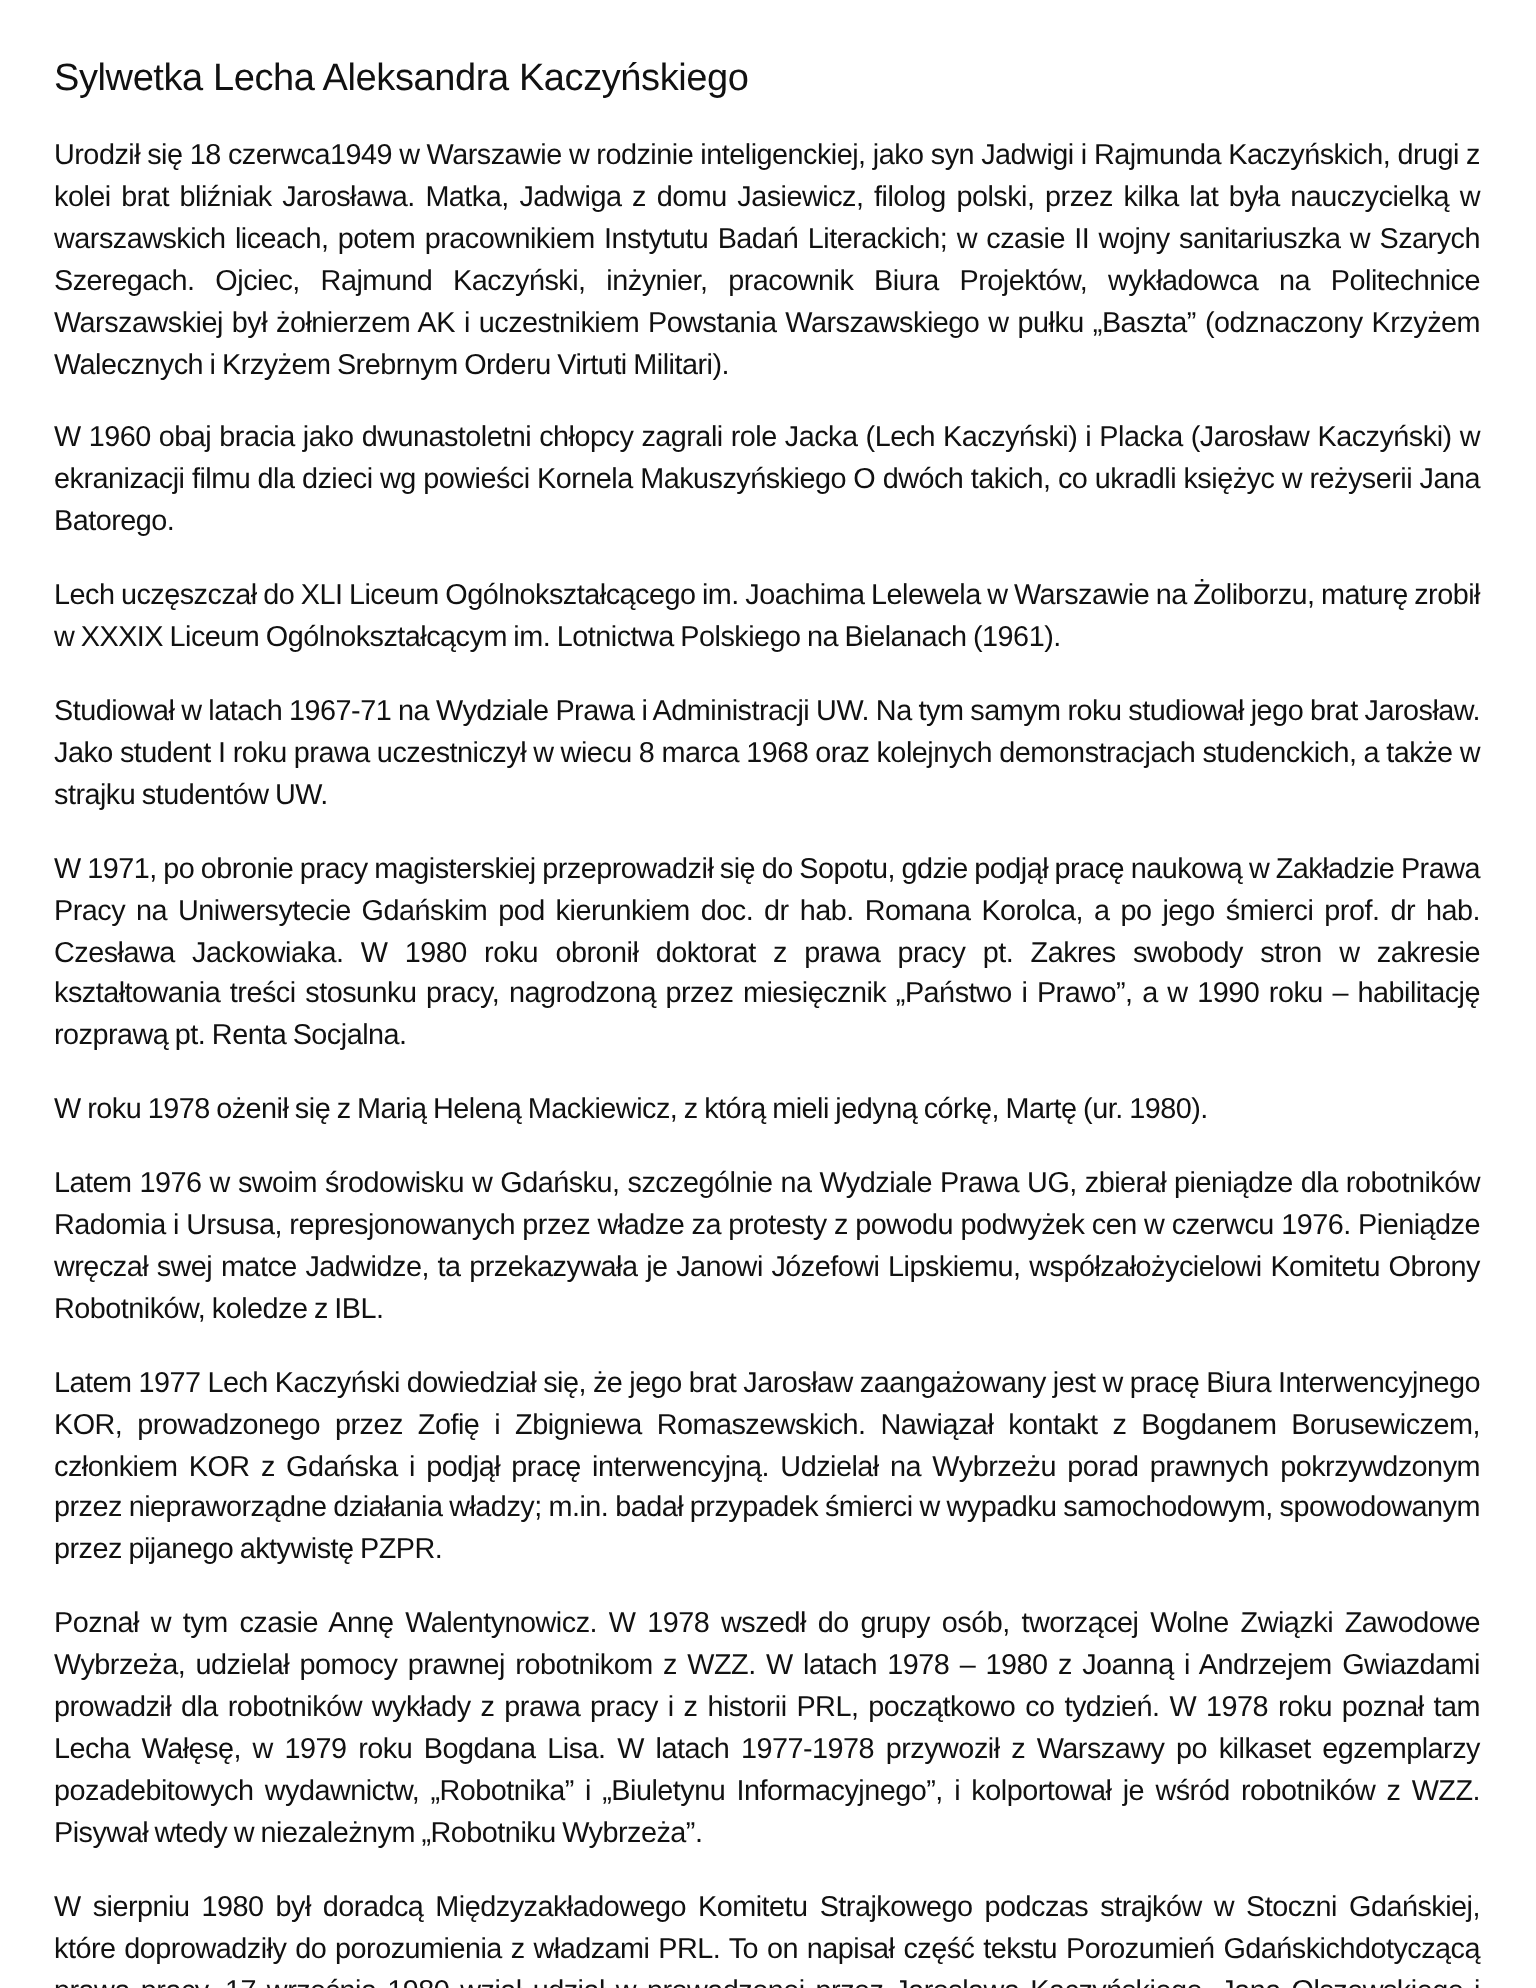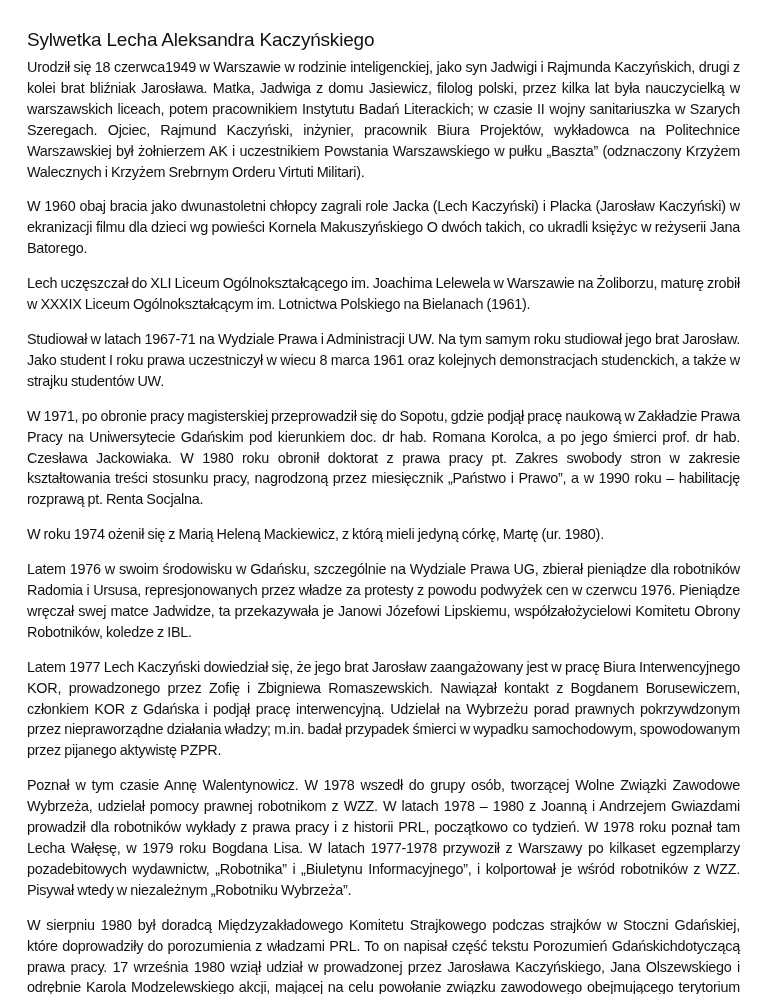--- a/index.html
+++ b/index.html
@@ -7,33 +7,33 @@
   .page {
     position: absolute; left: 27px; top: 28px; width: 713px;
     color: #111111;
     font-family: "Liberation Sans", sans-serif;
   }
   .title {
     font-size: 19px; line-height: 24px; margin: 0 0 1px 0; font-weight: normal;
     letter-spacing: -0.2px;
   }
   .para {
-    font-size: 14.4px; line-height: 20.9px; margin: 5px 0 14px 0;
+    font-size: 14.4px; line-height: 20.9px; margin: 16px 0 14px 0;
     text-align: justify; letter-spacing: -0.25px; word-spacing: -0.5px;
     hyphens: manual;
   }
 </style>
 </head>
 <body>
 
 <div class="page">
   <h1 class="title">Sylwetka Lecha Aleksandra Kaczyńskiego</h1>
   <p class="para">Urodził się 18 czerwca1949 w Warszawie w rodzinie inteligenckiej, jako syn Jadwigi  i Rajmunda Ka­czyńskich, drugi z kolei brat bliźniak Jarosława. Matka, Jadwiga z domu Jasiewicz, filolog polski, przez kilka lat była nauczycielką w warszawskich liceach, potem pracownikiem Instytutu Badań Literackich; w czasie II wojny sanitariuszka w Szarych Szeregach. Ojciec, Rajmund Kaczyński, inżynier, pracownik Biura Projektów, wykładowca na Politechnice Warszawskiej był żołnierzem AK i uczestnikiem Powsta­nia Warszawskiego w pułku „Baszta” (odznaczony Krzyżem Walecznych i Krzyżem Srebrnym Orderu Virtuti Militari).</p>
   <p class="para">W 1960 obaj bracia jako dwunastoletni chłopcy zagrali role Jacka (Lech Kaczyński) i Placka (Jarosław Kaczyński) w ekranizacji filmu dla dzieci wg powieści Kornela Makuszyńskiego O dwóch takich, co ukradli księżyc w reżyserii Jana Batorego.</p>
   <p class="para">Lech uczęszczał do XLI Liceum Ogólnokształcącego im. Joachima Lelewela w Warszawie na Żolibo­rzu, maturę zrobił w XXXIX Liceum Ogólnokształcącym im. Lotnictwa Polskiego na Bielanach (1961).</p>
-  <p class="para">Studiował w latach 1967-71 na Wydziale Prawa i Administracji UW. Na tym samym roku studiował jego brat Jarosław. Jako student I roku prawa uczestniczył w wiecu 8 marca 1961 oraz kolejnych demonstra­cjach studenckich, a także w strajku studentów UW.</p>
+  <p class="para">Studiował w latach 1967-71 na Wydziale Prawa i Administracji UW. Na tym samym roku studiował jego brat Jarosław. Jako student I roku prawa uczestniczył w wiecu 8 marca 1968 oraz kolejnych demonstra­cjach studenckich, a także w strajku studentów UW.</p>
   <p class="para">W 1971, po obronie pracy magisterskiej przeprowadził się do Sopotu, gdzie podjął pracę naukową w Zakładzie Prawa Pracy na Uniwersytecie Gdańskim pod kierunkiem doc. dr hab. Romana Korolca, a po jego śmierci prof. dr hab. Czesława Jackowiaka. W 1980 roku obronił doktorat z prawa pracy pt. Zakres swobody stron w zakresie kształtowania treści stosunku pracy, nagrodzoną przez miesięcznik „Państwo i Prawo”, a w 1990 roku – habilitację rozprawą pt. Renta Socjalna.</p>
-  <p class="para">W roku 1974 ożenił się z Marią Heleną Mackiewicz, z którą mieli jedyną córkę, Martę (ur. 1980).</p>
+  <p class="para">W roku 1978 ożenił się z Marią Heleną Mackiewicz, z którą mieli jedyną córkę, Martę (ur. 1980).</p>
   <p class="para">Latem 1976 w swoim środowisku w Gdańsku, szczególnie na Wydziale Prawa UG, zbierał pieniądze dla robotników Radomia i Ursusa, represjonowanych przez władze za protesty z powodu podwyżek cen w czerwcu 1976. Pieniądze wręczał swej matce Jadwidze, ta przekazywała je Janowi Józefowi Lipskie­mu, współzałożycielowi Komitetu Obrony Robotników, koledze z IBL.</p>
   <p class="para">Latem 1977 Lech Kaczyński dowiedział się, że jego brat Jarosław zaangażowany jest w pracę Biura In­terwencyjnego KOR, prowadzonego przez Zofię i Zbigniewa Romaszewskich. Nawiązał kontakt z Bog­danem Borusewiczem, członkiem KOR z Gdańska i podjął pracę interwencyjną. Udzielał na Wybrzeżu porad prawnych pokrzywdzonym przez niepraworządne działania władzy; m.in. badał przypadek śmier­ci w wypadku samochodowym, spowodowanym przez pijanego aktywistę PZPR.</p>
   <p class="para">Poznał w tym czasie Annę Walentynowicz. W 1978 wszedł do grupy osób, tworzącej Wolne Związki Za­wodowe Wybrzeża, udzielał pomocy prawnej robotnikom z WZZ. W latach 1978 – 1980 z Joanną i An­drzejem Gwiazdami prowadził dla robotników wykłady z prawa pracy i z historii PRL, początkowo co ty­dzień. W 1978 roku poznał tam Lecha Wałęsę, w 1979 roku Bogdana Lisa. W latach 1977-1978 przy­woził z Warszawy po kilkaset egzemplarzy pozadebitowych wydawnictw, „Robotnika” i „Biuletynu Infor­macyjnego”, i kolportował je wśród robotników z WZZ. Pisywał wtedy w niezależnym „Robotniku Wy­brzeża”.</p>
   <p class="para">W sierpniu 1980 był doradcą Międzyzakładowego Komitetu Strajkowego podczas strajków w Stoczni Gdańskiej, które doprowadziły do porozumienia z władzami PRL. To on napisał część tekstu Porozu­mień Gdańskichdotyczącą prawa pracy. 17 września 1980 wziął udział w prowadzonej przez Jarosława Kaczyńskiego, Jana Olszewskiego i odrębnie Karola Modzelewskiego akcji, mającej na celu powołanie związku zawodowego obejmującego terytorium całej Polski (w miejsce proponowanego m.in. przez Jacka Kuronia podziału branżowego). Był członkiem „Solidarności” od pierwszej chwili jej istnienia. Peł­nił różne funkcje w Związku: od września do grudnia 1980 kierował Biurem Interwencyjnym NSZZ „Soli­darność” w Gdańsku, w czerwcu 1981 został członkiem Zarządu Regionu Gdańskiego NSZZ „Solidar­ność”, od września 1980 do lutego 1981 był kierownikiem Zespołu Analiz Bieżących MKZ, a od lutego do września 1981 kierownikiem regionalnego Ośrodka Prac Społeczno-Zawodowych. Jesienią 1981</p>
 </div>
 
 </body></html>

